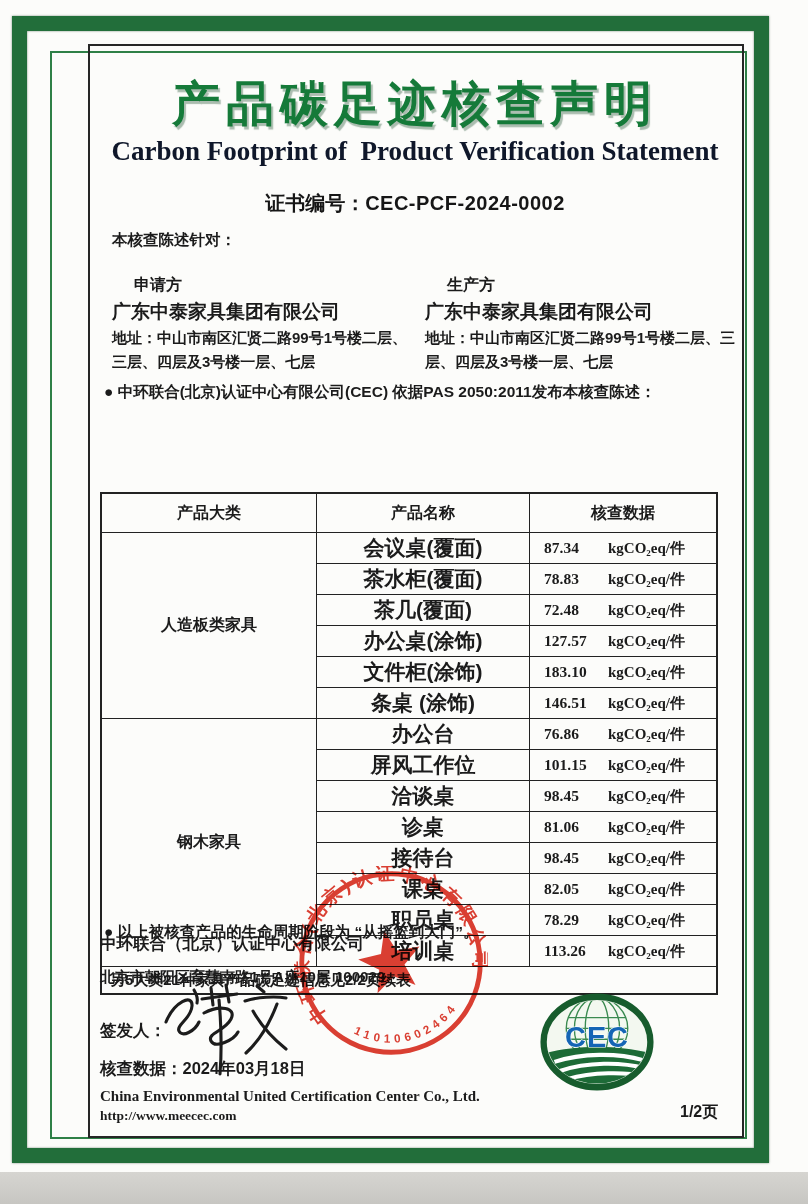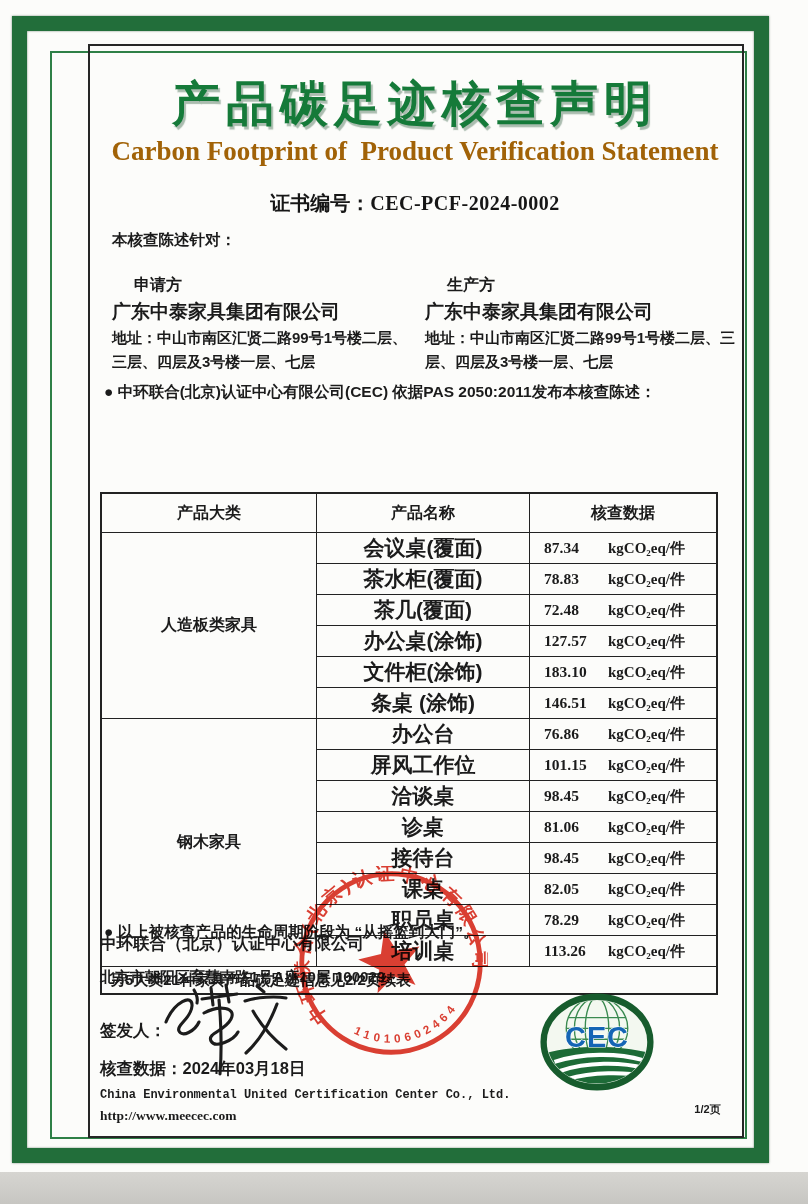--- a/index.html
+++ b/index.html
@@ -8,24 +8,24 @@
   .paper{position:absolute;left:0;top:0;width:808px;height:1172px;background:#fcfcfa;
     box-shadow:0 4px 10px rgba(0,0,0,.35);}
   .frame-outer{position:absolute;left:12px;top:16px;right:39px;bottom:9px;
     border:15px solid #226e3a;box-shadow:inset 0 0 2px rgba(0,40,15,.6),0 0 2px rgba(0,40,15,.5);}
   .frame-inner{position:absolute;left:50px;top:51px;right:61px;bottom:33px;border:2px solid #2e8047;}
   .black-box{position:absolute;left:88px;top:44px;width:652px;height:1090px;border:2px solid #262626;}
   .title-zh{margin:0;position:absolute;left:90px;top:72px;width:650px;text-align:center;
     font-size:48px;font-weight:900;letter-spacing:6px;color:#157a39;
     text-shadow:2px 3px 1px rgba(18,70,35,.35);}
   .title-en{position:absolute;left:90px;top:136px;width:650px;text-align:center;white-space:pre;
-    font-family:"Liberation Serif","DejaVu Serif",serif;font-size:27px;font-weight:700;color:#a16207;}
+    font-family:"Liberation Serif","DejaVu Serif",serif;font-size:27px;font-weight:700;color:#0f172a;}
   .cert-no{position:absolute;left:90px;top:190px;width:650px;text-align:center;
     font-size:20px;font-weight:800;color:#161616;}
-  .cert-no .latin{font-family:Liberation Serif, serif;letter-spacing:.5px;}
+  .cert-no .latin{font-family:Liberation Sans, sans-serif;letter-spacing:.5px;}
   .intro{position:absolute;left:112px;top:230px;font-size:15.5px;font-weight:700;}
   .party{position:absolute;top:272px;}
   .party .p-label{font-size:16px;font-weight:800;line-height:25px;margin-left:22px;}
   .party .p-company{font-size:19px;font-weight:800;line-height:29px;}
   .party .p-addr{font-size:15px;font-weight:700;line-height:24px;}
   .applicant{left:112px;width:298px;}
   .producer{left:425px;width:312px;}
   .bullet{font-size:15.5px;font-weight:700;}
   .b1{position:absolute;left:104px;top:382px;width:615px;}
   .b2{position:absolute;left:104px;top:900px;width:615px;margin-top:22px;}
@@ -39,26 +39,26 @@
   td.pname{text-align:center;font-size:21px;font-weight:700;height:23px;}
   td.pval{font-size:15px;font-weight:700;padding-left:14px;}
   td.pval .num{display:inline-block;width:52px;margin-right:12px;
     font-family:"Liberation Serif","DejaVu Serif",serif;font-size:15.5px;font-weight:700;}
   td.pval .unit{font-family:"Liberation Serif","DejaVu Serif",serif;font-weight:700;}
   tfoot td{height:24px;font-size:15px;font-weight:700;padding-left:8px;text-align:left;}
   .issuer-co{position:absolute;left:100px;top:933px;font-size:16.5px;font-weight:800;}
   .issuer-addr{position:absolute;left:100px;top:968px;font-size:15px;font-weight:700;}
   .signer-row{position:absolute;left:100px;top:1020px;font-size:16.5px;font-weight:800;}
   .date-row{position:absolute;left:100px;top:1058px;font-size:16.5px;font-weight:800;}
-  .co-en{position:absolute;left:100px;top:1088px;font-family:Liberation Mono, monospace;
-    font-size:12px;font-weight:700;}
+  .co-en{position:absolute;left:100px;top:1088px;font-family:Liberation Serif, serif;
+    font-size:15px;font-weight:700;}
   .website{position:absolute;left:100px;top:1108px;font-family:"Liberation Serif","DejaVu Serif",serif;
     font-size:13.5px;font-weight:700;}
-  .pageno{position:absolute;left:680px;top:1102px;width:55px;text-align:center;
-    font-size:11px;font-weight:700;}
+  .pageno{position:absolute;left:680px;top:1102px;width:55px;text-align:left;
+    font-size:16px;font-weight:700;}
   .sig{position:absolute;left:158px;top:980px;}
   .stamp{position:absolute;left:294px;top:866px;width:194px;height:194px;
     mix-blend-mode:multiply;opacity:.9;}
   .ceclogo{position:absolute;left:540px;top:992px;width:114px;height:100px;}
   .bottom-strip{position:absolute;left:0;top:1172px;width:808px;height:32px;
     background:linear-gradient(#d6d5d1,#c7c6c2);}
 </style>
 </head>
 <body>
 

